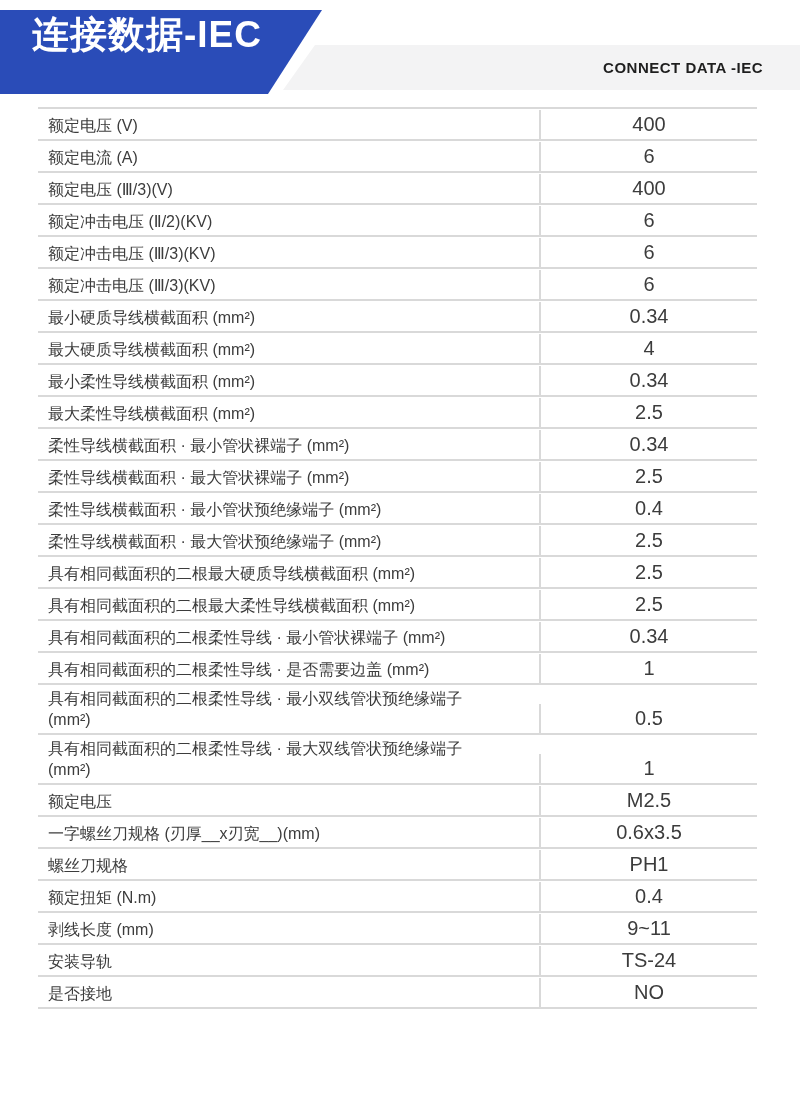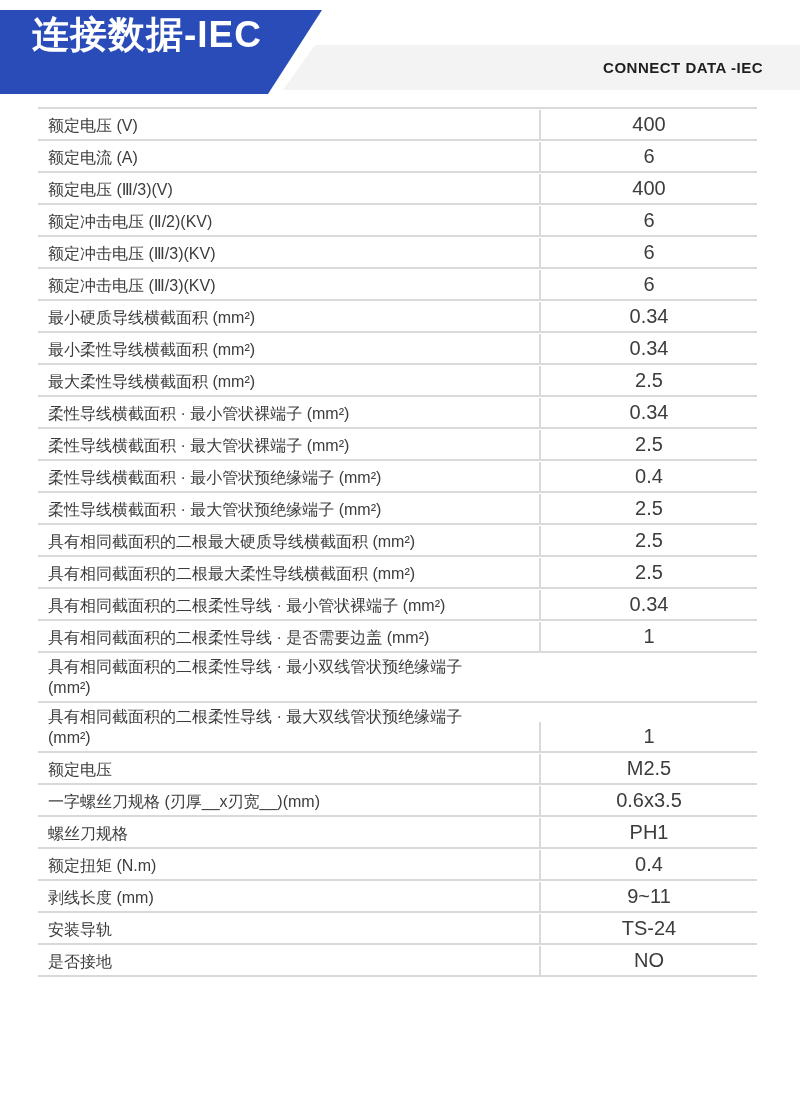--- a/index.html
+++ b/index.html
@@ -106,20 +106,24 @@
   <div class="row">
     <div class="cell-label">额定冲击电压 (Ⅲ/3)(KV)</div>
     <div class="cell-value">6</div>
   </div>
 
   <div class="row">
     <div class="cell-label">最小硬质导线横截面积 (mm²)</div>
     <div class="cell-value">0.34</div>
   </div>
 
+  <div class="row">
+    <div class="cell-label">最大硬质导线横截面积 (mm²)</div>
+    <div class="cell-value">4</div>
+  </div>
 
   <div class="row">
     <div class="cell-label">最小柔性导线横截面积 (mm²)</div>
     <div class="cell-value">0.34</div>
   </div>
 
   <div class="row">
     <div class="cell-label">最大柔性导线横截面积 (mm²)</div>
     <div class="cell-value">2.5</div>
   </div>
@@ -159,20 +163,21 @@
     <div class="cell-value">0.34</div>
   </div>
 
   <div class="row">
     <div class="cell-label">具有相同截面积的二根柔性导线 · 是否需要边盖 (mm²)</div>
     <div class="cell-value">1</div>
   </div>
 
   <div class="row tall">
     <div class="cell-label">具有相同截面积的二根柔性导线 · 最小双线管状预绝缘端子 (mm²)</div>
+    <div class="cell-value">0.5</div>
   </div>
 
   <div class="row tall">
     <div class="cell-label">具有相同截面积的二根柔性导线 · 最大双线管状预绝缘端子 (mm²)</div>
     <div class="cell-value">1</div>
   </div>
 
   <div class="row">
     <div class="cell-label">额定电压</div>
     <div class="cell-value">M2.5</div>

